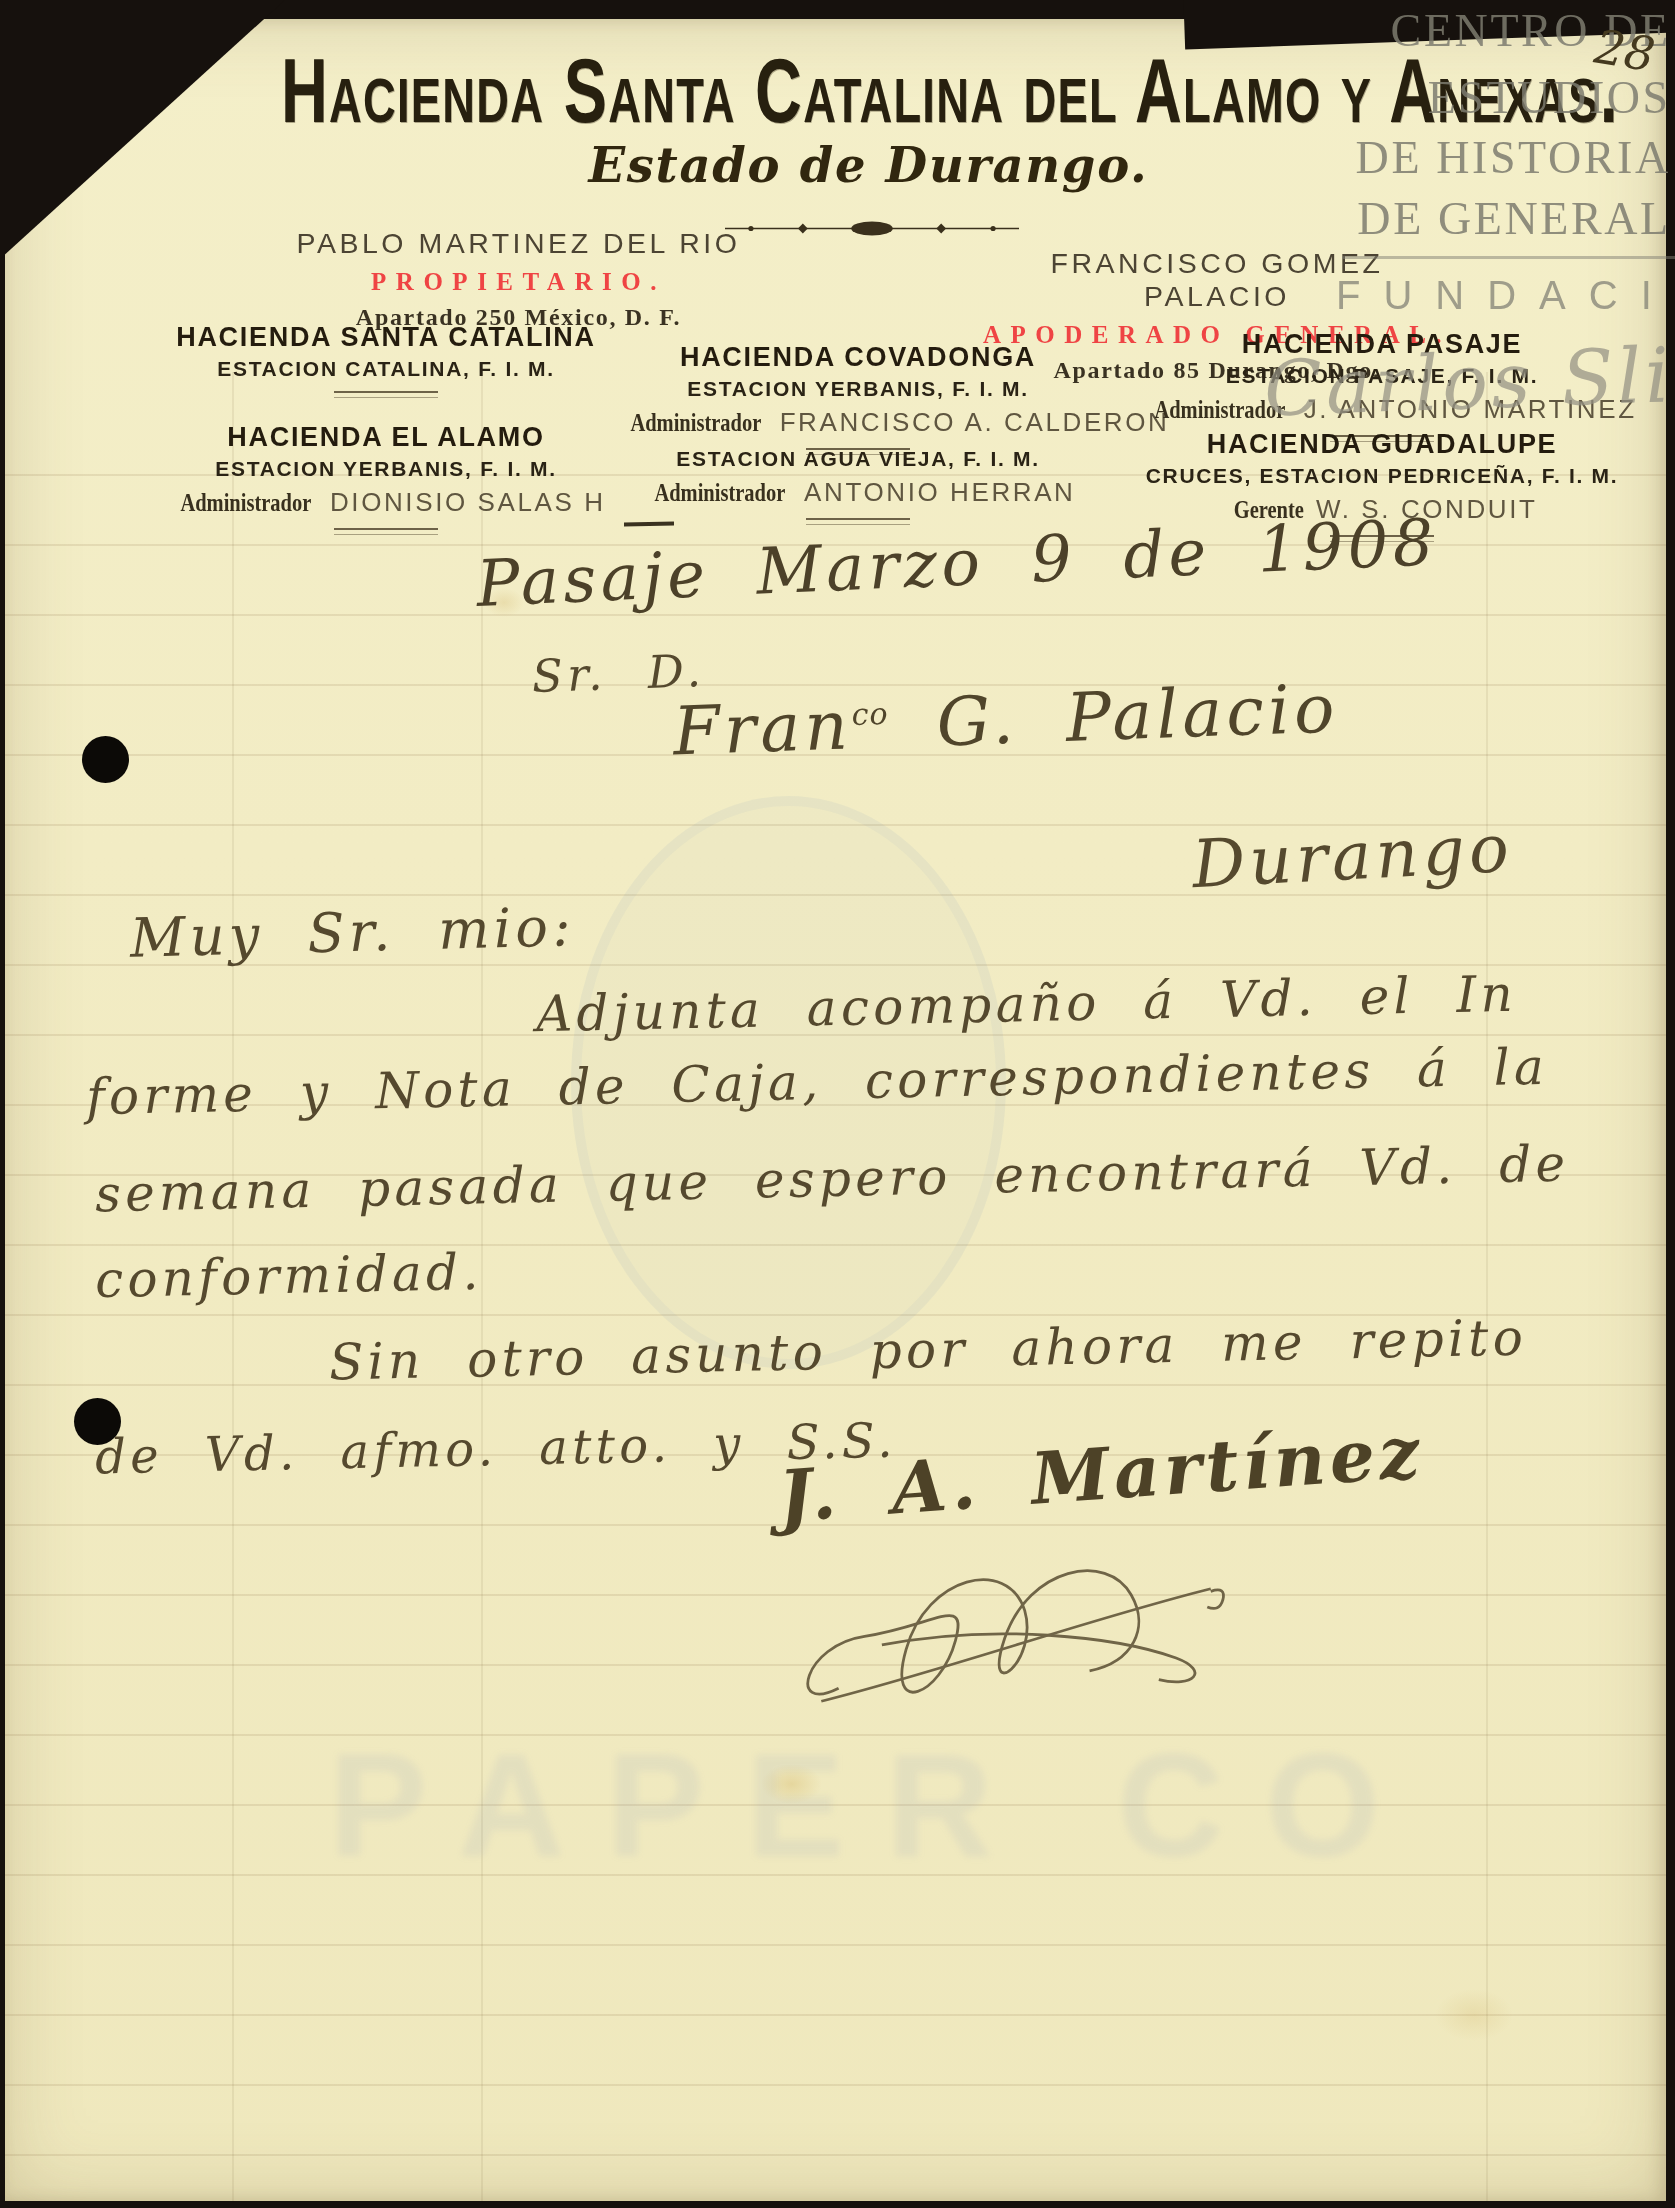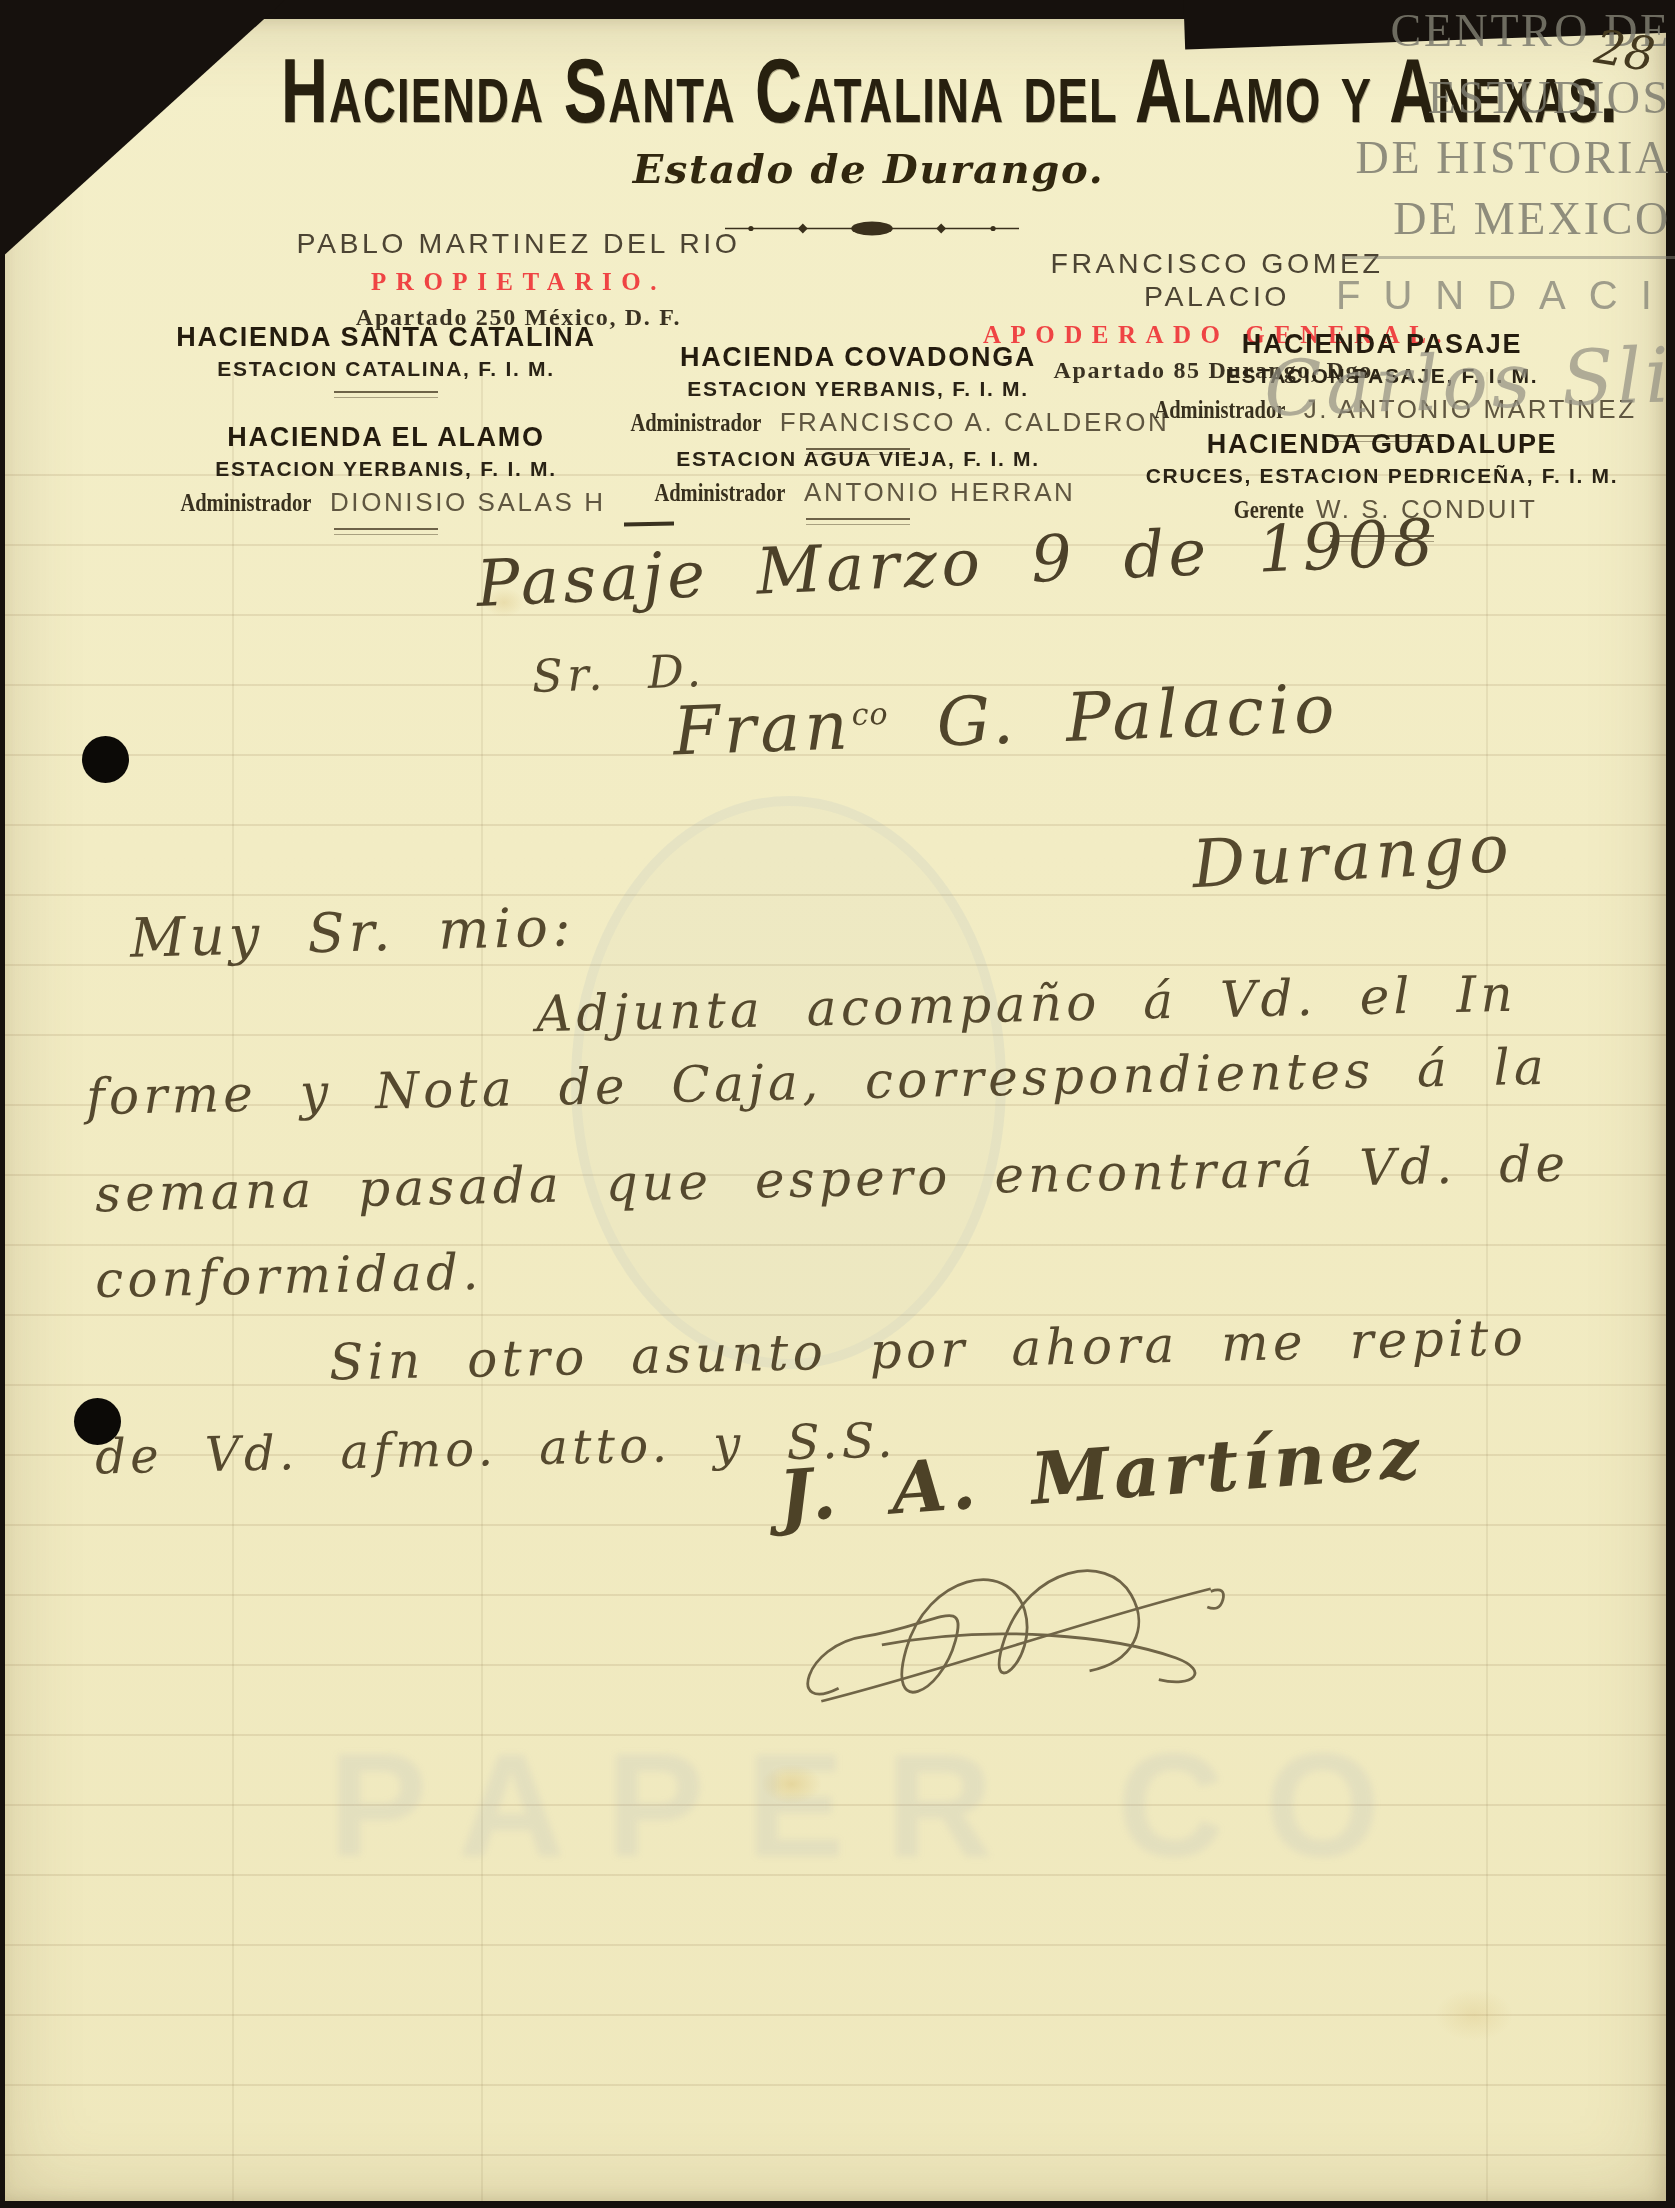--- a/index.html
+++ b/index.html
@@ -24,22 +24,22 @@
               border-top:259px solid #16110d;border-right:285px solid transparent;z-index:40;}
   .band-tr{position:absolute;right:-8.6px;top:-22.5px;width:502px;height:54px;background:#16110d;
            transform:rotate(-2deg);transform-origin:top right;z-index:40;}
   .hole{position:absolute;width:47px;height:47px;border-radius:50%;background:#0c0a07;z-index:30;}
   
   .print{color:#2b2313;}
   .lh-title{position:absolute;left:104px;top:38px;width:1608px;text-align:center;
             font-variant:small-caps;font-weight:700;font-size:83px;letter-spacing:1.7px;
             color:#27200f;transform:scaleX(.78) scaleY(1.1);transform-origin:center top;
             white-space:nowrap;text-shadow:0.9px 0.9px 0 rgba(40,30,10,.35);}
-  .lh-sub{position:absolute;left:138px;top:145px;width:1461px;text-align:center;
-          font-family:"DejaVu Serif",serif;font-style:italic;font-weight:700;font-size:40px;
+  .lh-sub{position:absolute;left:138px;top:137px;width:1461px;text-align:center;
+          font-family:"DejaVu Serif",serif;font-style:italic;font-weight:700;font-size:48px;
           color:#31270f;letter-spacing:1.7px;}
   .lh-divider{position:absolute;left:725px;top:218px;}
   .pblock{position:absolute;text-align:center;}
   .p-name{font-size:28.5px;letter-spacing:3.5px;color:#4c4433;font-weight:400;}
   .p-role{font-family:"Liberation Serif",serif;font-weight:700;font-size:25px;letter-spacing:9.5px;
           color:#ef4444;margin-top:7.8px;}
   .p-addr{font-family:"Liberation Serif",serif;font-weight:700;font-size:24px;letter-spacing:1.7px;
           color:#3a3222;margin-top:8px;}
   .hblock{position:absolute;width:484px;text-align:center;}
   .h-name{font-weight:700;font-size:27px;letter-spacing:1.7px;color:#241c0e;white-space:nowrap;}
@@ -181,20 +181,20 @@
 
   <div class="hole" style="left:82px;top:736px;"></div>
   <div class="hole" style="left:74px;top:1398px;"></div>
 
   <div class="corner-tri"></div>
   <div class="band-tr"></div>
 
   <div class="wm" style="top:3.5px;">CENTRO DE</div>
   <div class="wm" style="top:131px;">DE HISTORIA</div>
   <div class="wm" style="top:71px;">ESTUDIOS</div>
-  <div class="wm" style="top:192px;">DE MEXICO</div>
+  <div class="wm" style="top:192px;">DE GENERAL</div>
   <div class="wm-rule"></div>
   <div class="wm-fund">FUNDACIÓN</div>
   <div class="wm-script">Carlos Slim</div>
   <div class="pagenum">28</div>
 
 </div>
 
 
 </body></html>

